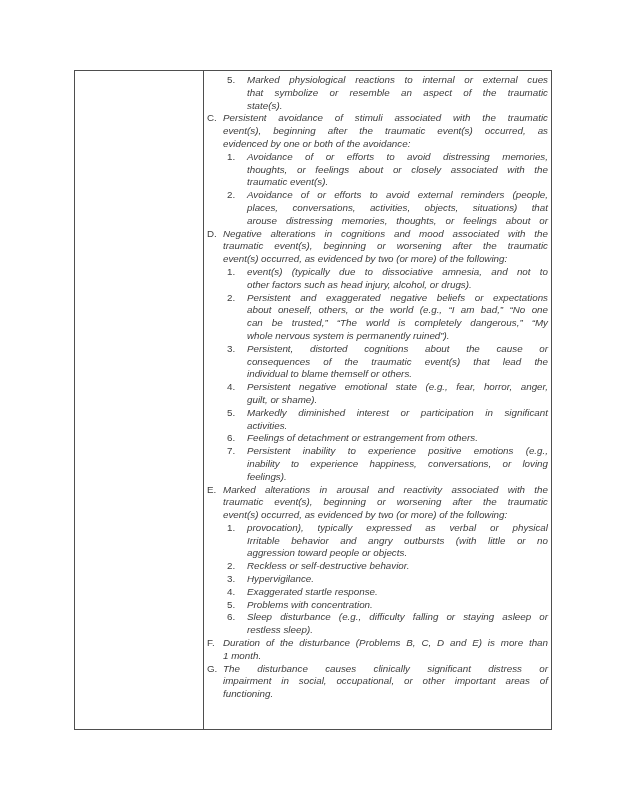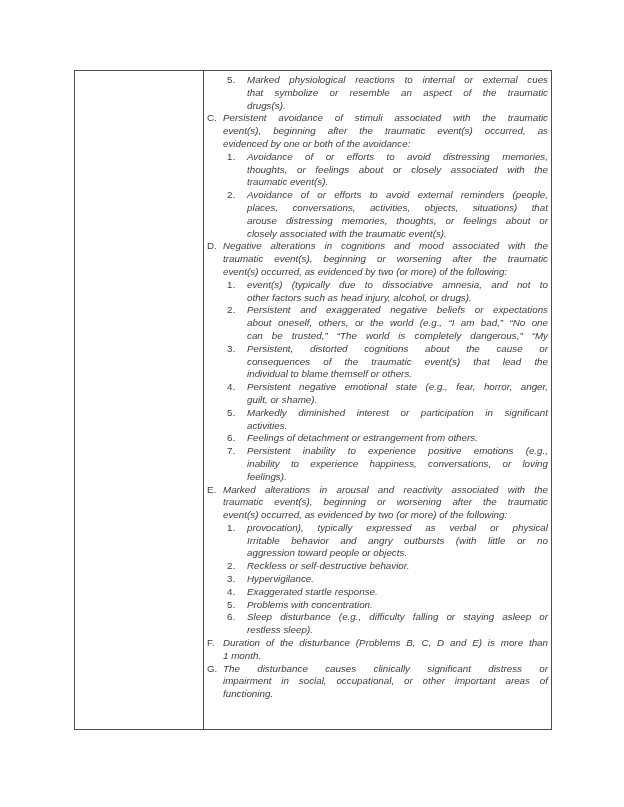--- a/index.html
+++ b/index.html
@@ -64,21 +64,21 @@
 <div class="page">
   <div class="doc-table">
     <div class="cell-left"></div>
     <div class="cell-right">
       <div>
           <div class="item number">
             <div class="marker">5.</div>
             <div class="content">
               <div class="line">Marked physiological reactions to internal or external cues</div>
               <div class="line">that symbolize or resemble an aspect of the traumatic</div>
-              <div class="line last">drugs(s).</div>
+              <div class="line last">state(s).</div>
             </div>
           </div>
           <div class="item letter">
             <div class="marker">C.</div>
             <div class="content">
               <div class="line">Persistent avoidance of stimuli associated with the traumatic</div>
               <div class="line">event(s), beginning after the traumatic event(s) occurred, as</div>
               <div class="line last">evidenced by one or both of the avoidance:</div>
             </div>
           </div>
@@ -89,21 +89,20 @@
               <div class="line">thoughts, or feelings about or closely associated with the</div>
               <div class="line last">traumatic event(s).</div>
             </div>
           </div>
           <div class="item number">
             <div class="marker">2.</div>
             <div class="content">
               <div class="line">Avoidance of or efforts to avoid external reminders (people,</div>
               <div class="line">places, conversations, activities, objects, situations) that</div>
               <div class="line">arouse distressing memories, thoughts, or feelings about or</div>
-              <div class="line last">closely associated with the traumatic event(s).</div>
             </div>
           </div>
           <div class="item letter">
             <div class="marker">D.</div>
             <div class="content">
               <div class="line">Negative alterations in cognitions and mood associated with the</div>
               <div class="line">traumatic event(s), beginning or worsening after the traumatic</div>
               <div class="line last">event(s) occurred, as evidenced by two (or more) of the following:</div>
             </div>
           </div>
@@ -113,20 +112,21 @@
               <div class="line">event(s) (typically due to dissociative amnesia, and not to</div>
               <div class="line last">other factors such as head injury, alcohol, or drugs).</div>
             </div>
           </div>
           <div class="item number">
             <div class="marker">2.</div>
             <div class="content">
               <div class="line">Persistent and exaggerated negative beliefs or expectations</div>
               <div class="line">about oneself, others, or the world (e.g., “I am bad,” “No one</div>
               <div class="line">can be trusted,” “The world is completely dangerous,” “My</div>
+              <div class="line last">whole nervous system is permanently ruined”).</div>
             </div>
           </div>
           <div class="item number">
             <div class="marker">3.</div>
             <div class="content">
               <div class="line">Persistent, distorted cognitions about the cause or</div>
               <div class="line">consequences of the traumatic event(s) that lead the</div>
               <div class="line last">individual to blame themself or others.</div>
             </div>
           </div>

